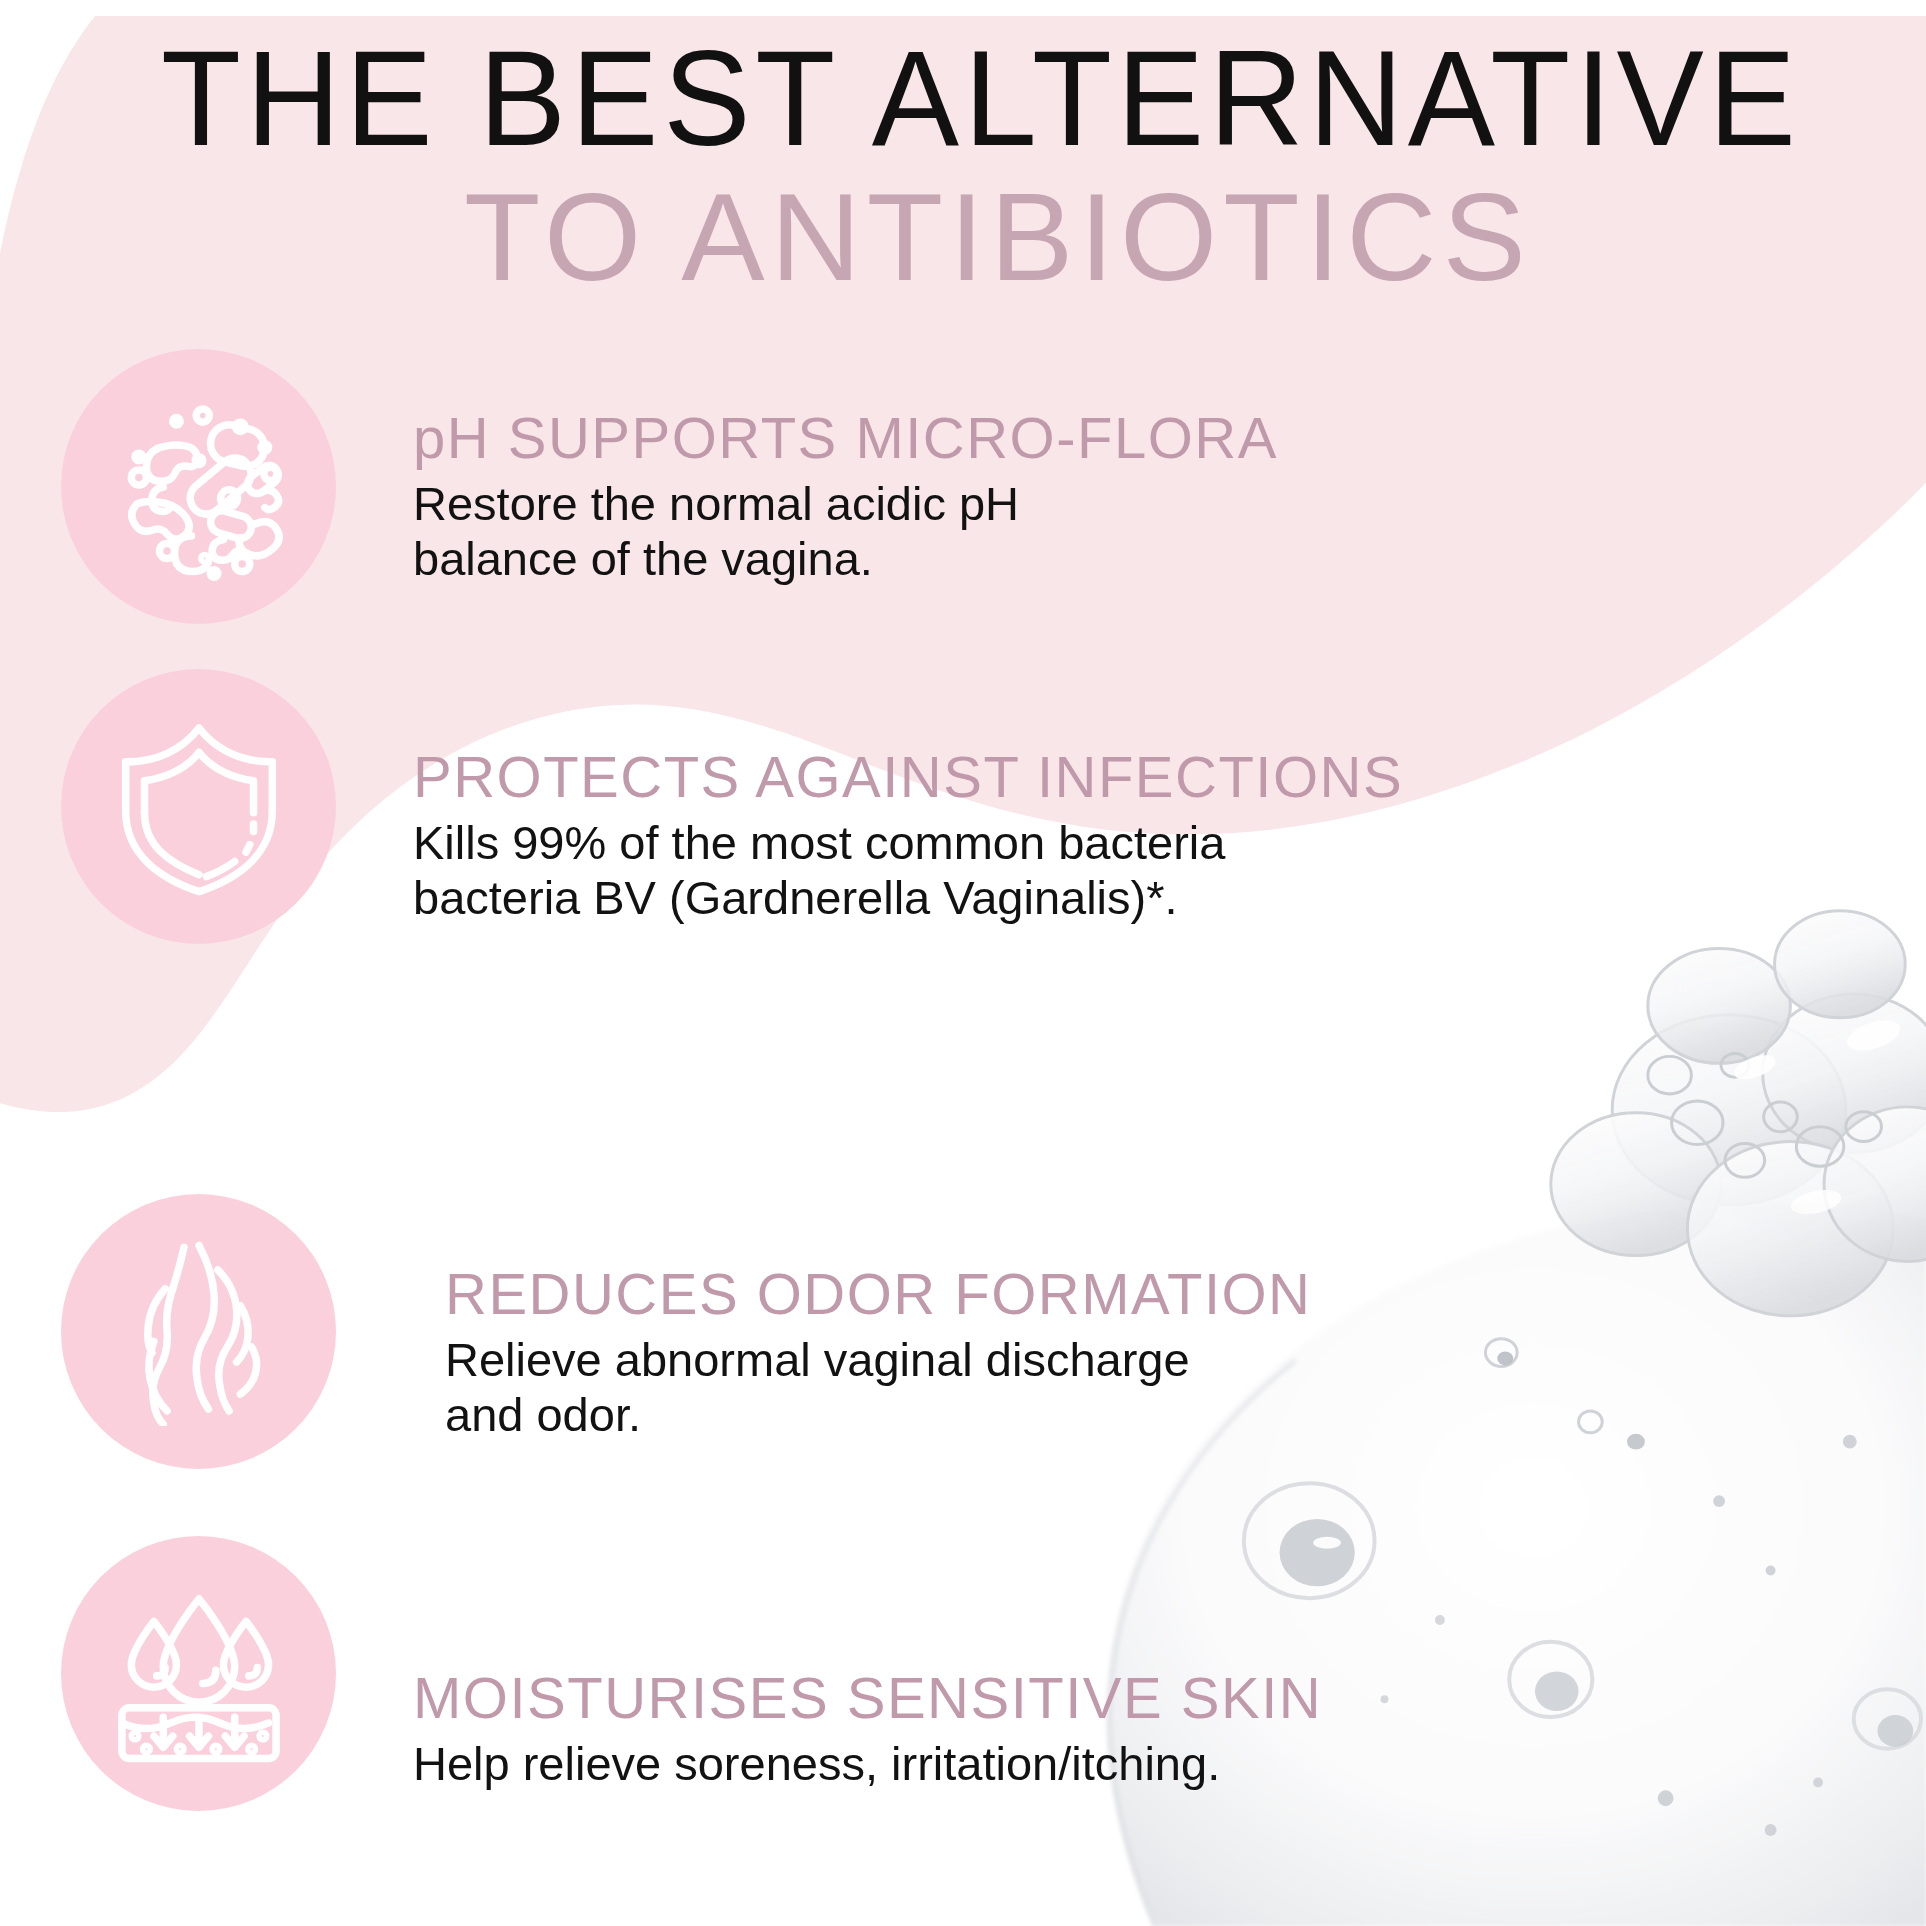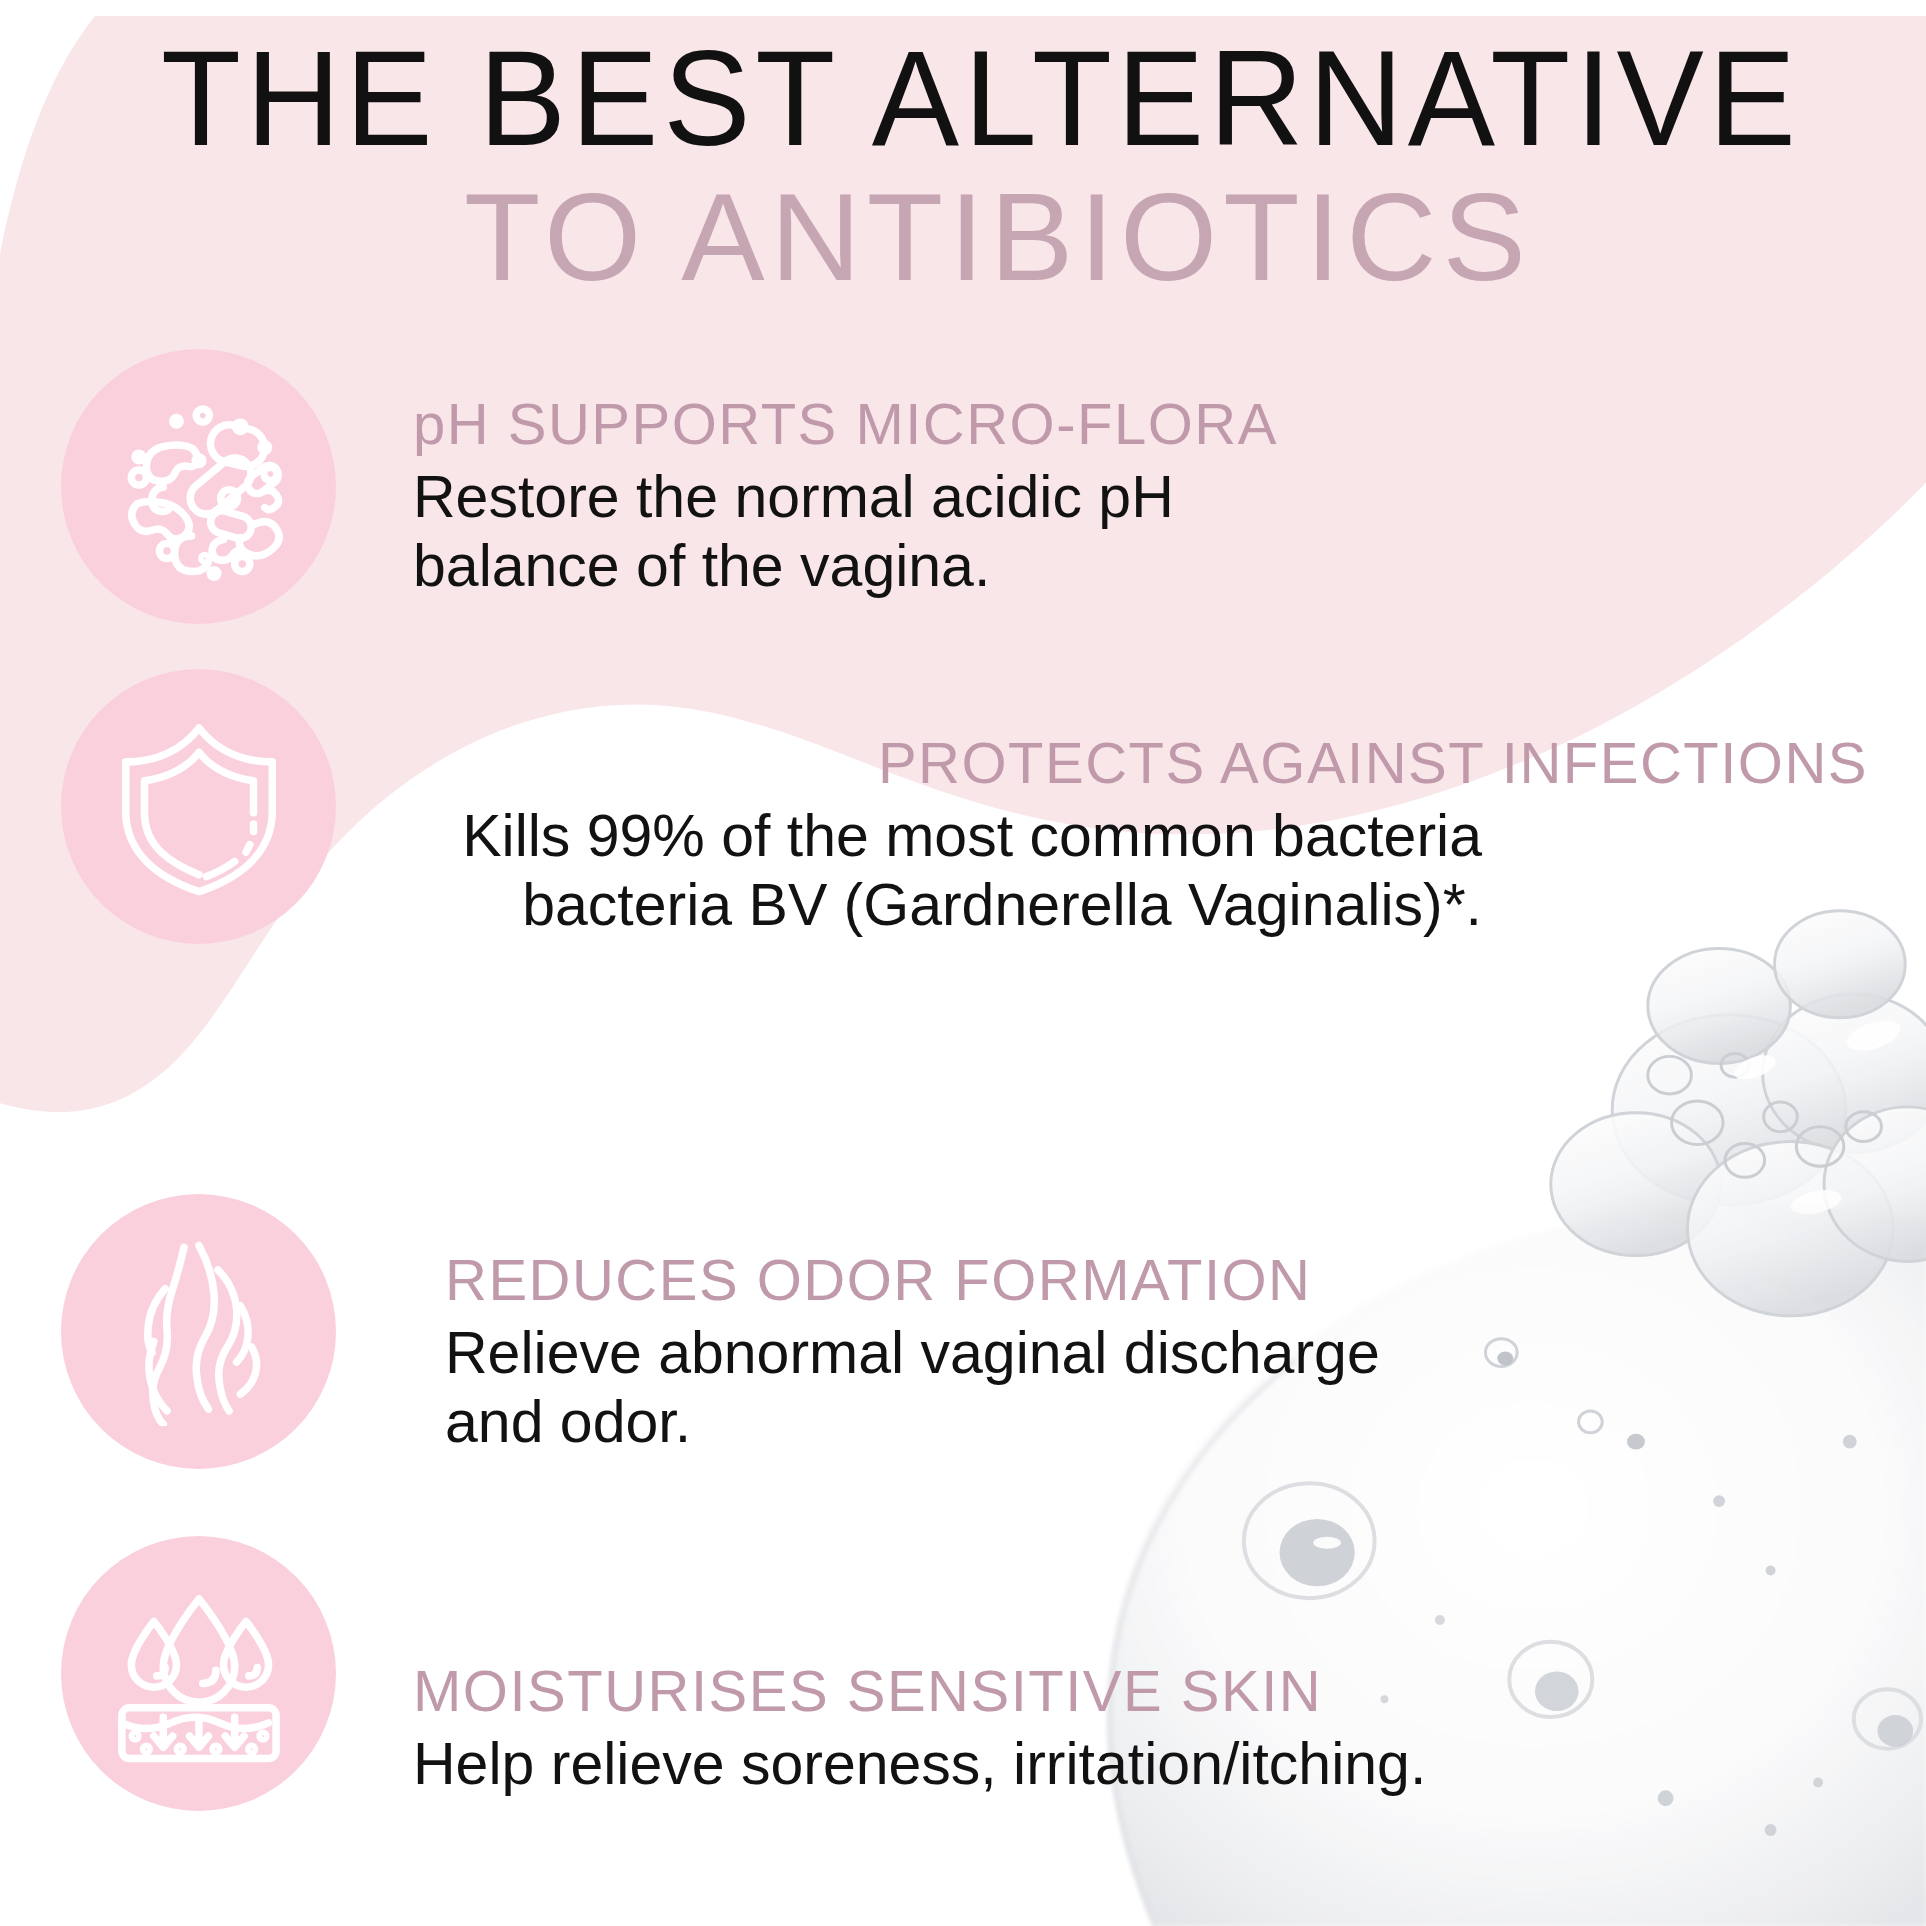--- a/index.html
+++ b/index.html
@@ -69,38 +69,38 @@
     color:#c09aab;
     font-size:58px;
     letter-spacing:1.5px;
     line-height:1.0;
     margin:0 0 10px 0;
     font-weight:400;
     white-space:nowrap;
   }
   .f-body{
     color:#121212;
-    font-size:59px;
+    font-size:47px;
     line-height:1.16;
     margin:0;
     font-weight:400;
     max-width:1069px;
   }
   .f-body span{display:block;white-space:nowrap;}
 
   
   #feature-0{top:327px;}
   #feature-0 .icon-circle{margin-top:6px;}
   #feature-1{top:653px;}
   #feature-2{top:1178px;gap:32px;}
   #feature-3{top:1520px;}
 
   
   #feature-0 .f-text{transform:translateY(14px);}
-  #feature-1 .f-text{transform:translateY(30px);text-align:right;}
+  #feature-1 .f-text{transform:translateY(30px);}
   #feature-2 .f-text{transform:translateY(22px);}
   #feature-3 .f-text{transform:translateY(57px);}
 </style>
 </head>
 <body>
 
 <div id="root">
 
   <svg class="bg-layer" viewBox="0 0 1946 1946" preserveAspectRatio="none" aria-hidden="true">
     <path d="M96,0 L1946,0 L1946,470

